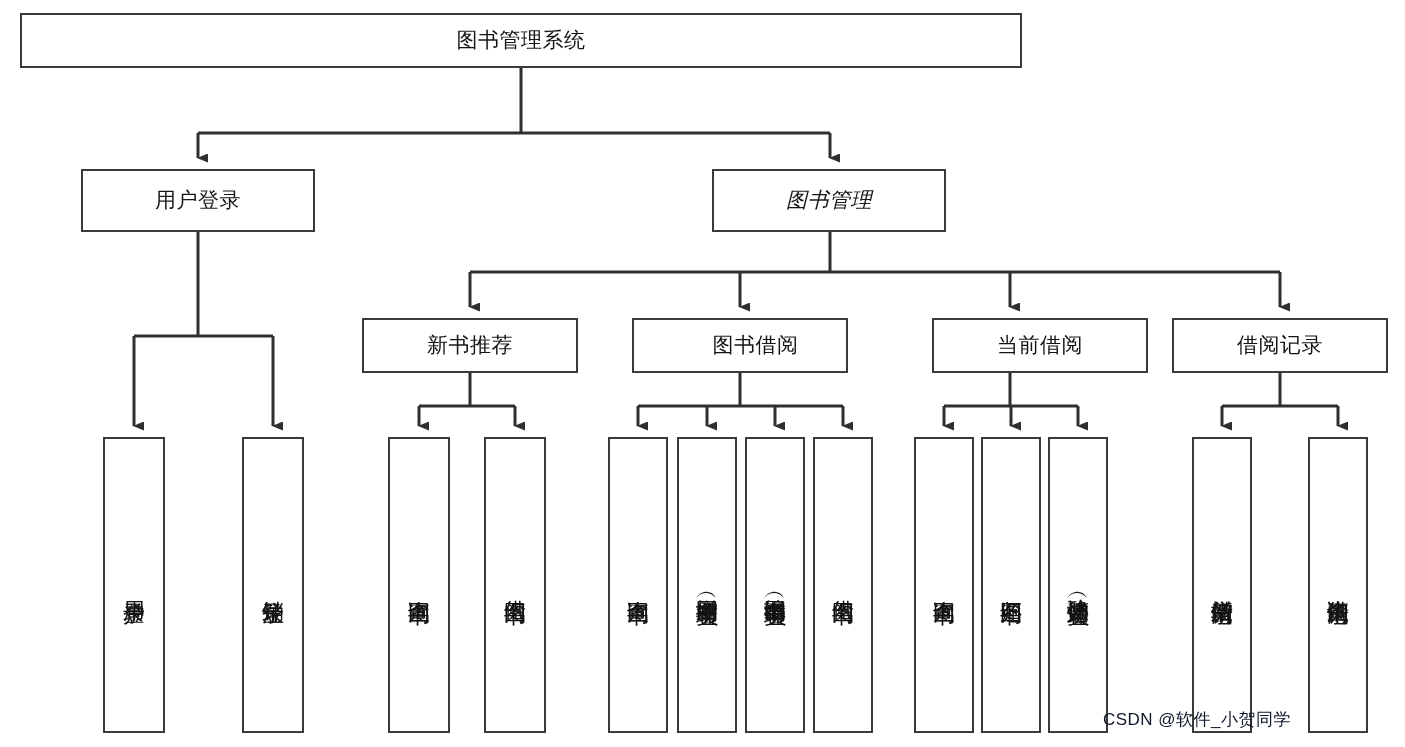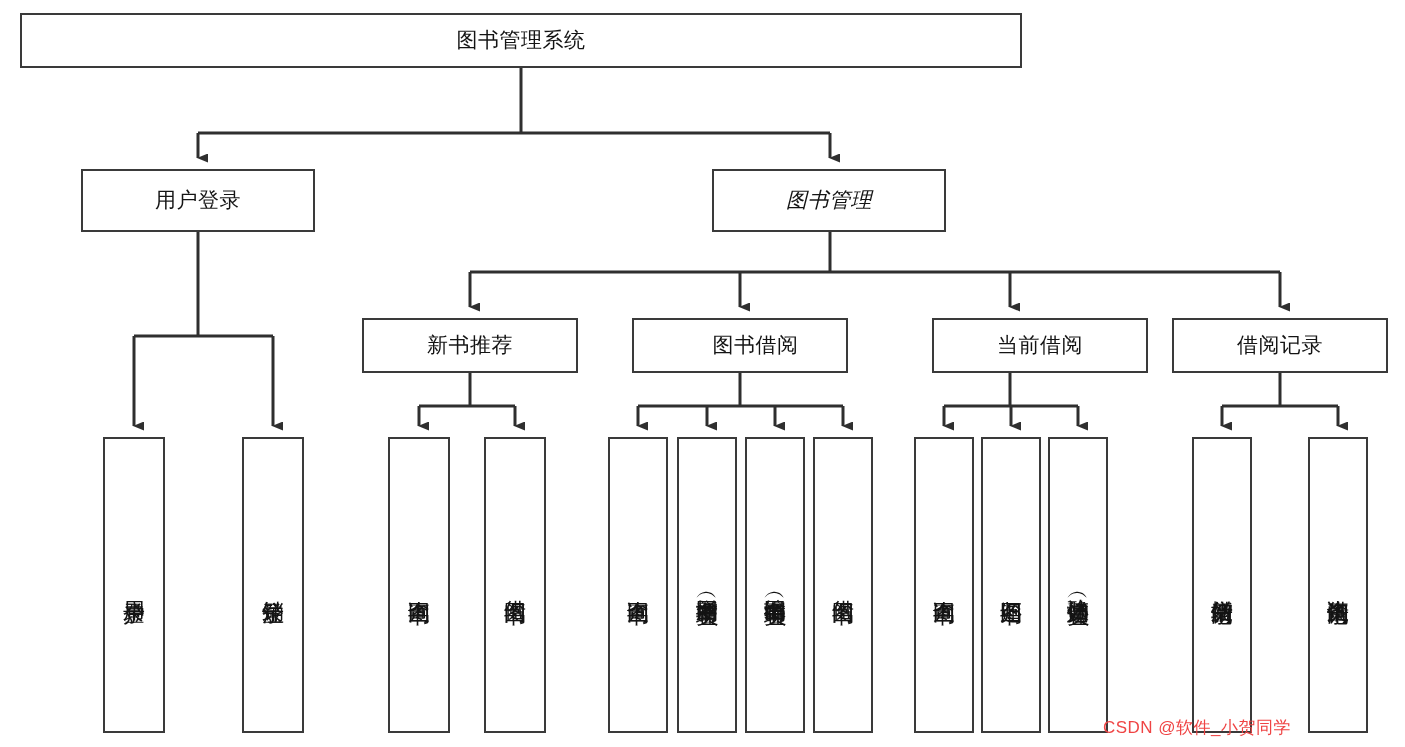--- a/index.html
+++ b/index.html
@@ -54,23 +54,23 @@
     white-space: normal;
     font-size: 22px;
     line-height: 1.28;
     letter-spacing: 1px;
     max-height: 278px;
     text-align: center;
   }
   .watermark {
     position: absolute;
     right: 8px;
-    bottom: 8px;
+    bottom: 16px;
     font-size: 17px;
-    color: #ef4444;
+    color: #0f172a;
     letter-spacing: 0.5px;
     white-space: nowrap;
     user-select: none;
   }
 </style>
 </head>
 <body>
 
 <div id="diagram-root">
 

